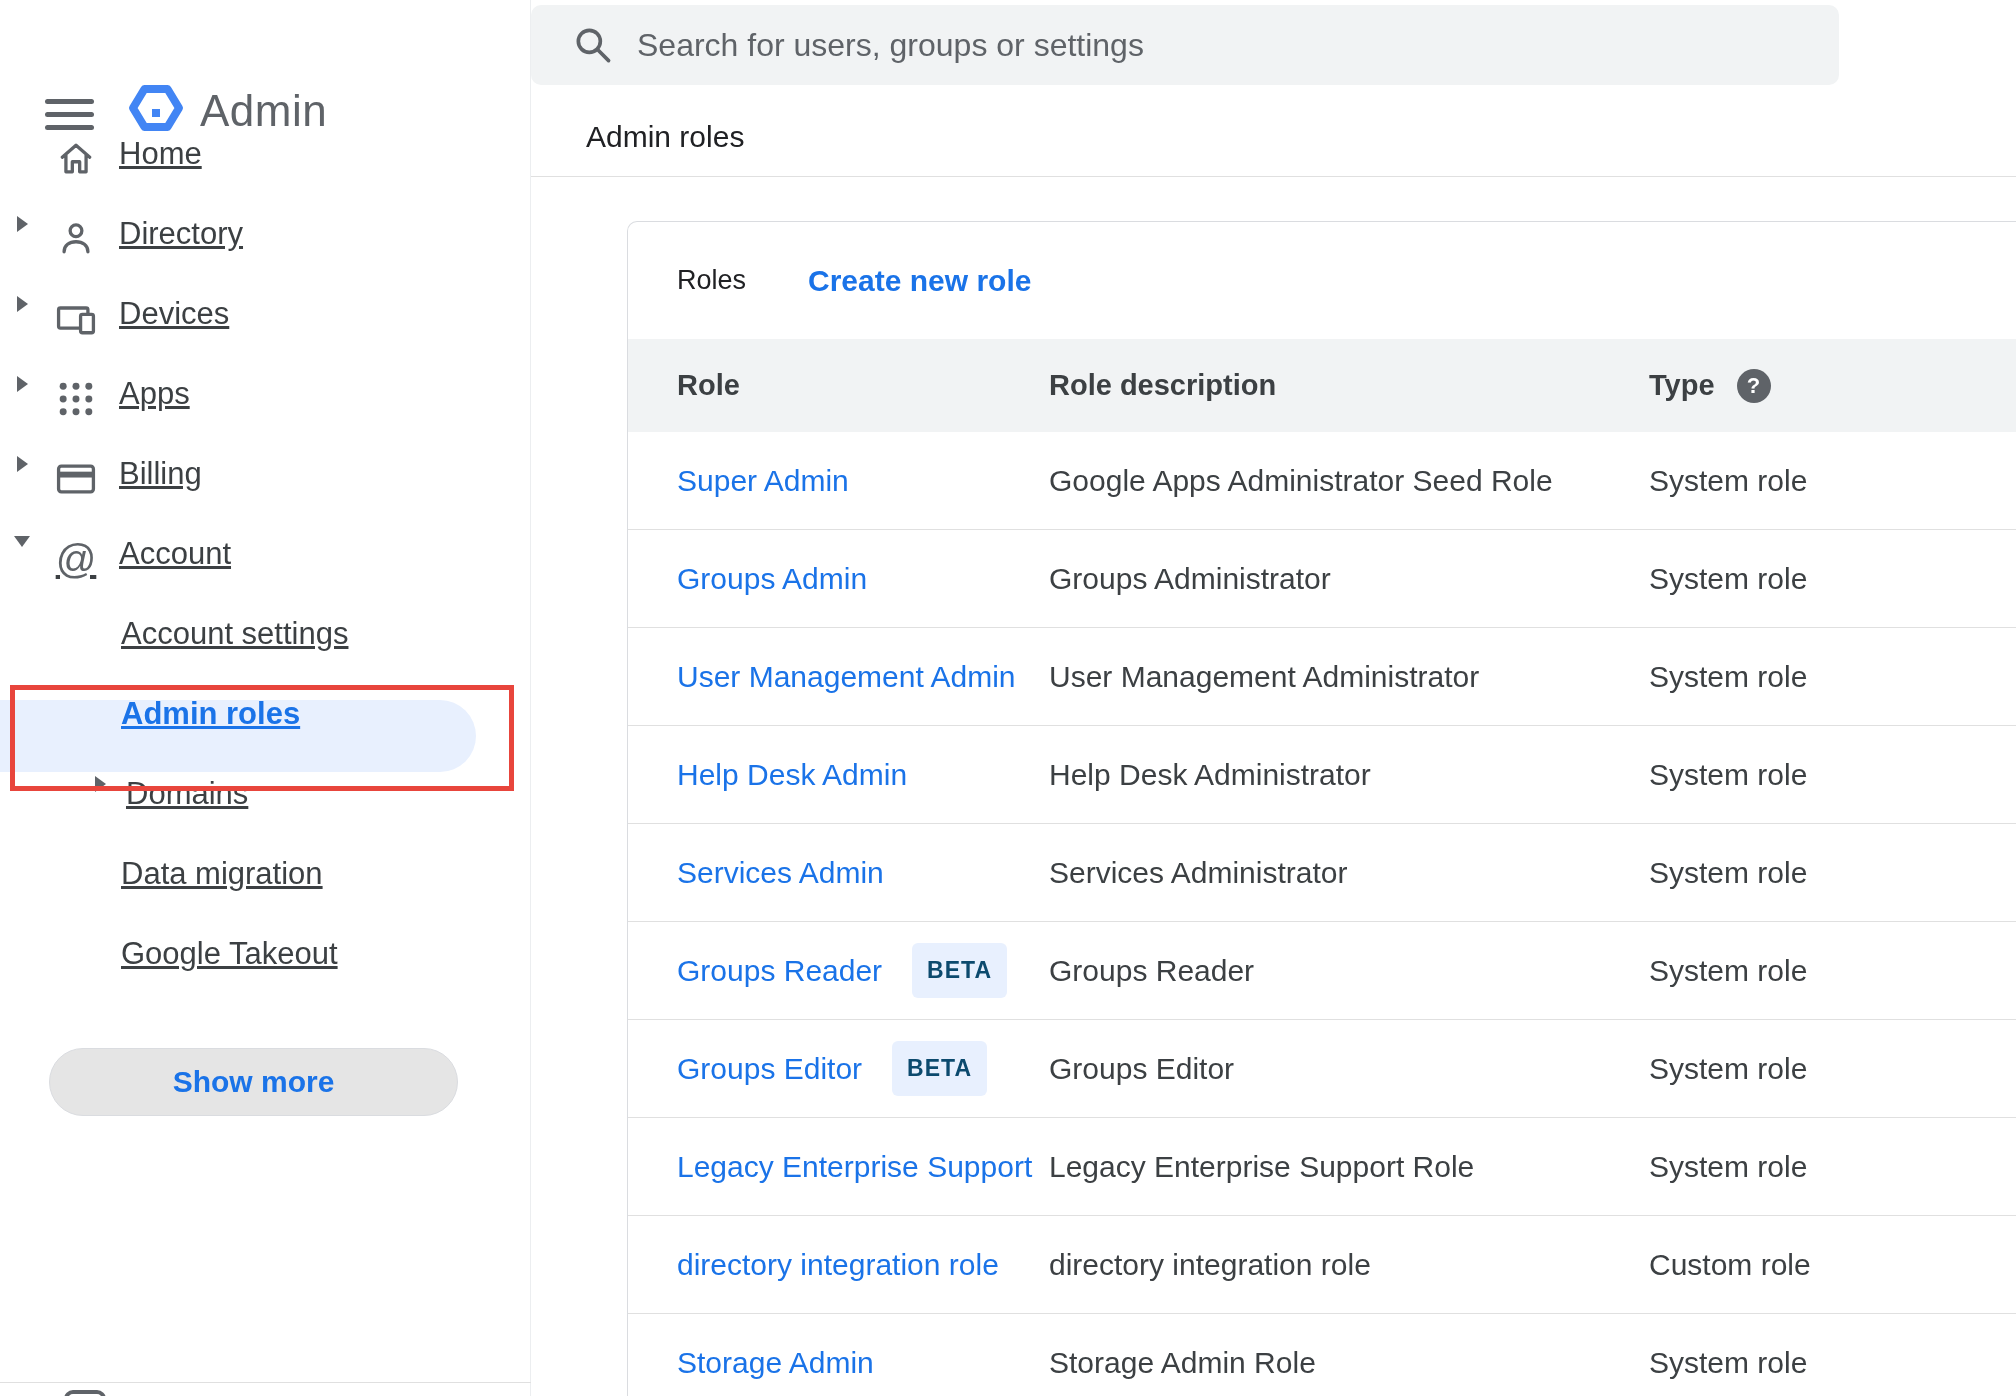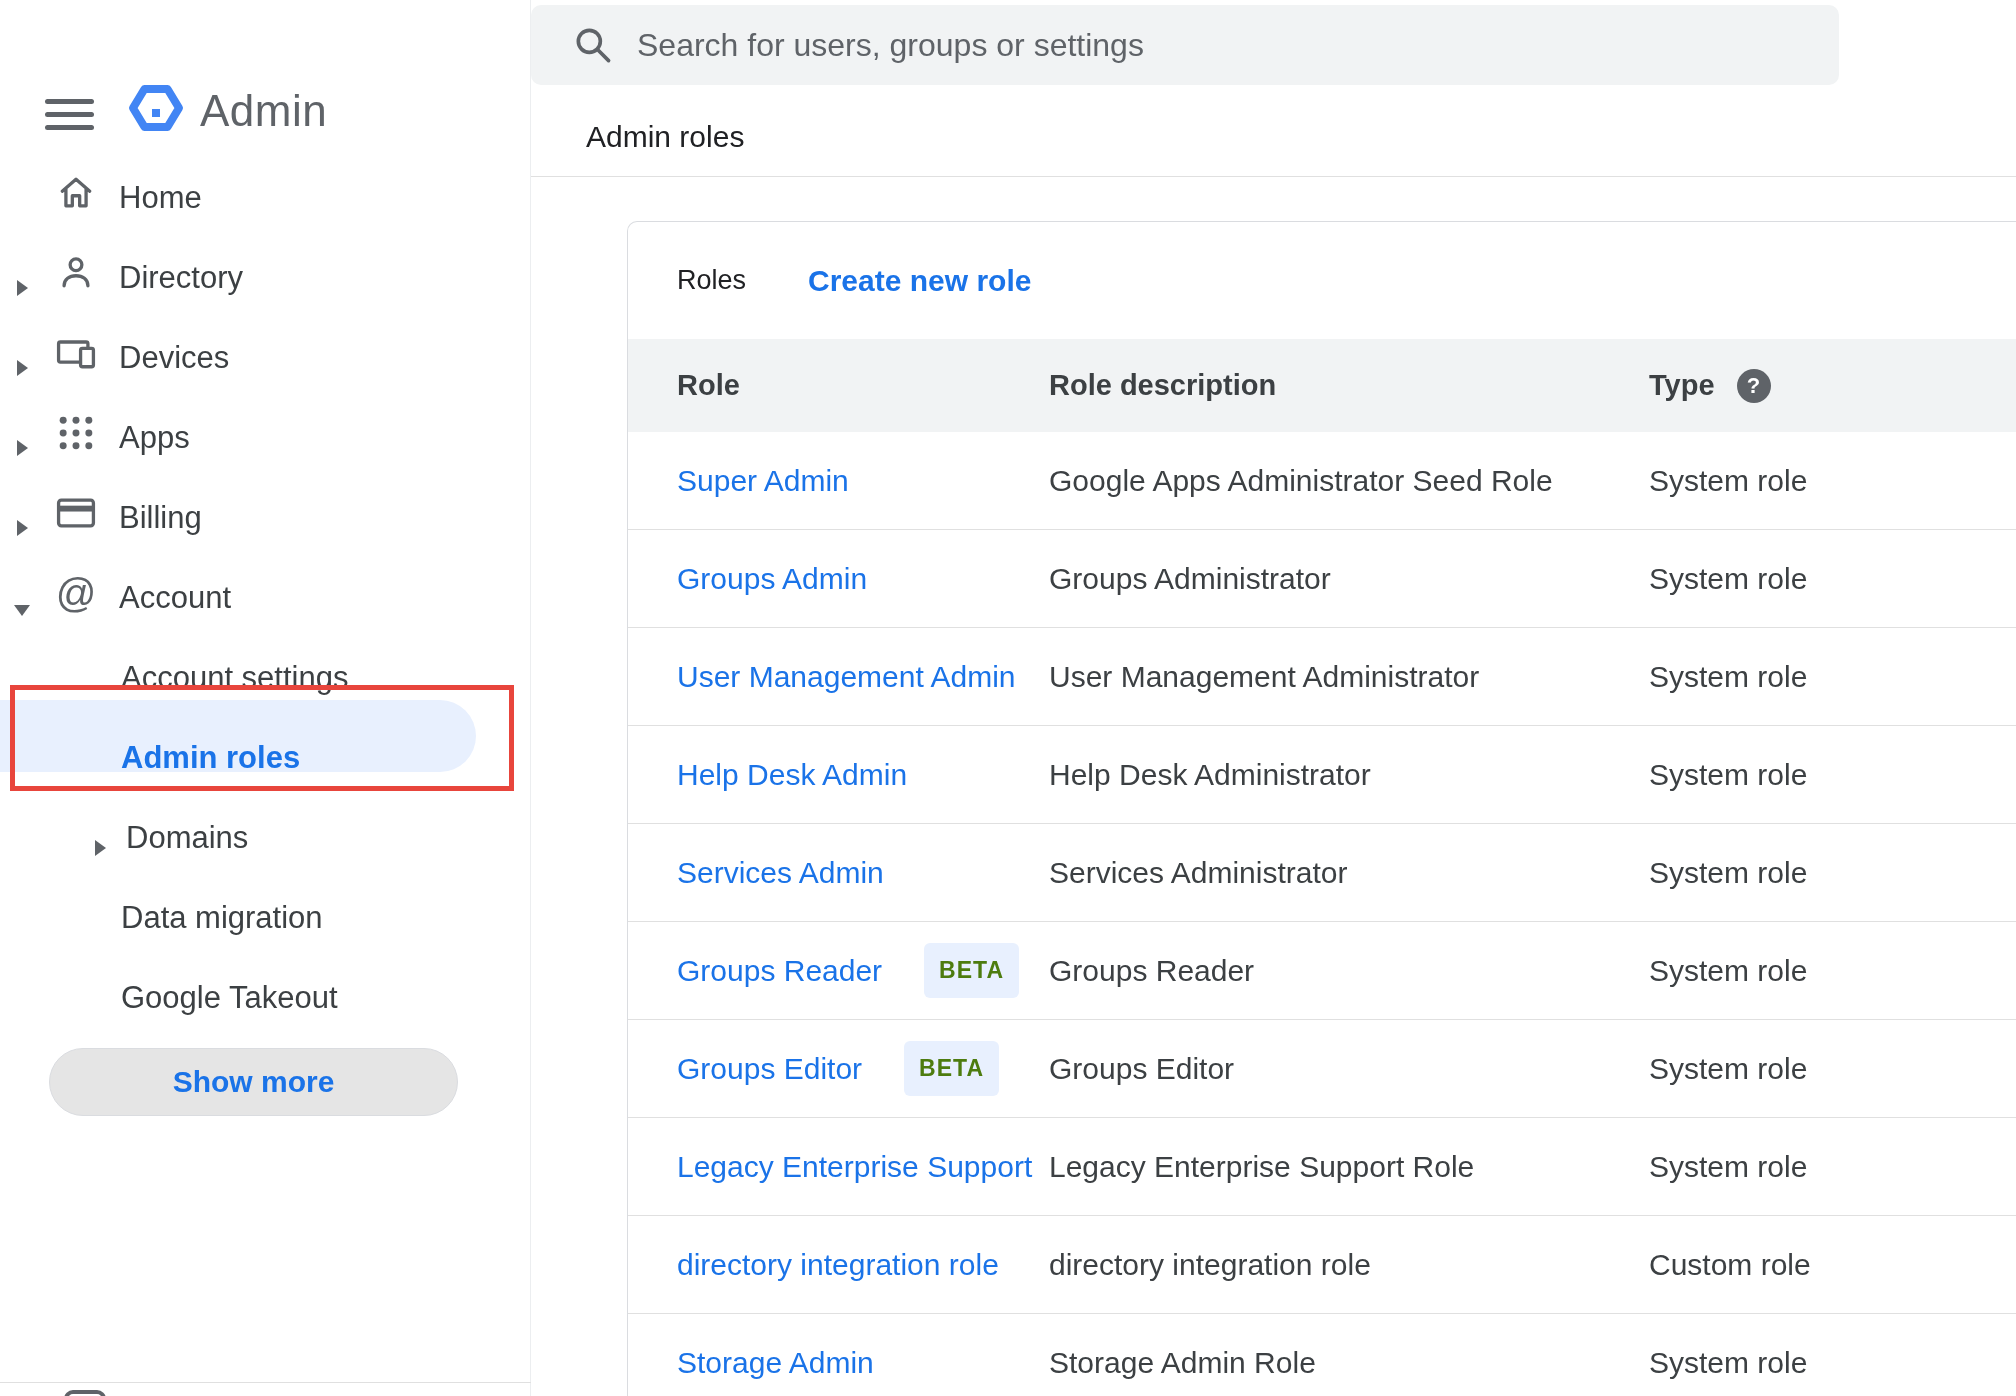--- a/index.html
+++ b/index.html
@@ -35,23 +35,23 @@
   .logo { margin-left: 34px; margin-top: 8px; }
   .logo-text {
     font-size: 44px; color: #5f6368; margin-left: 16px; margin-top: 12px;
     letter-spacing: 0.5px;
   }
 
   .side-nav { position: absolute; top: 136px; left: 0; width: 100%; }
   .side-item {
     position: relative;
     height: 80px;
-    display: flex; align-items: flex-end;
+    display: flex; align-items: flex-start;
     cursor: pointer;
-    font-size: 31px; color: #3c4043;
+    font-size: 31px; color: #3c4043; text-decoration: underline;
   }
   .arrow-slot { width: 44px; display: flex; justify-content: center; align-items: center; }
   .tri-right {
     width: 0; height: 0;
     border-left: 11px solid #5f6368;
     border-top: 8px solid transparent;
     border-bottom: 8px solid transparent;
   }
   .tri-down {
     width: 0; height: 0;
@@ -173,22 +173,22 @@
     display: grid; grid-template-columns: 372px 600px 1fr;
     align-items: center;
     padding-left: 49px;
     border-bottom: 1px solid #e0e0e0;
     font-size: 30px; color: #3c4043;
     background: #fff;
   }
   .role-cell { display: flex; align-items: center; }
   .role-link { color: #1a73e8; text-decoration: none; cursor: pointer; white-space: nowrap; }
   .beta-badge {
-    margin-left: 42px;
-    background: #e8f0fe; color: #4d7c0f;
+    margin-left: 30px;
+    background: #e8f0fe; color: #0c4a6e;
     font-size: 23px; font-weight: bold; letter-spacing: 1px;
     padding: 14px 15px; border-radius: 6px;
   }
 
   
   .annotation-box {
     position: absolute; left: 10px; top: 685px;
     width: 504px; height: 106px;
     border: 5px solid #e8453c;
     z-index: 10;

